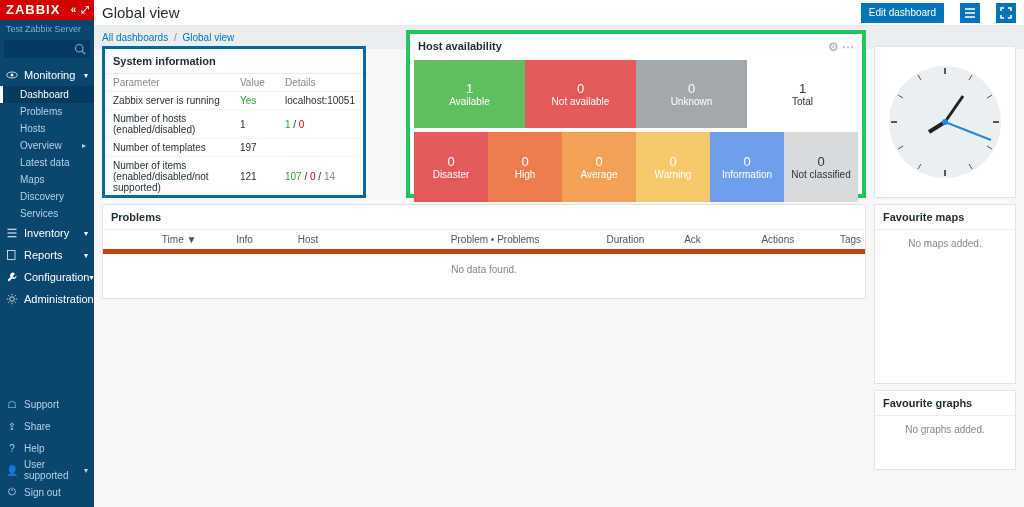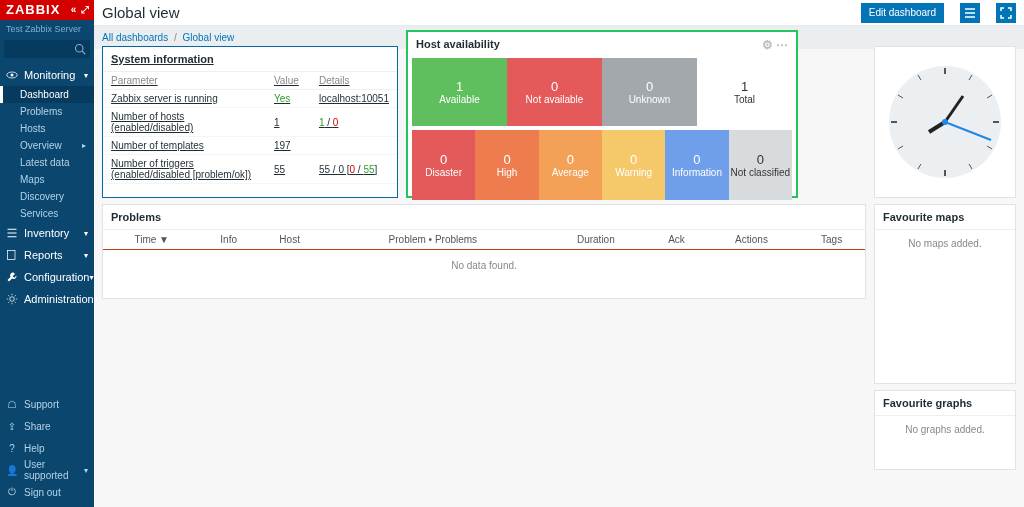--- a/index.html
+++ b/index.html
@@ -30,46 +30,46 @@
 .btn-edit { background:#0275b8; color:#fff; border:none; padding:3px 8px; font-size:10px; cursor:pointer; }
 .btn-square { width:20px; height:20px; background:#0275b8; color:#fff; display:flex; align-items:center; justify-content:center; cursor:pointer; }
 
 .breadcrumb { padding:6px 8px; font-size:10px; background:#ebeef0; }
 .breadcrumb a { color:#0275b8; text-decoration:none; }
 .breadcrumb .sep { color:#888; margin:0 3px; }
 
 .grid { position:absolute; top:46px; left:8px; right:8px; bottom:8px; }
 
 
-.panel-sysinfo { position:absolute; left:0; top:0; width:296px; height:152px; background:#fff; border:1px solid #0369a1; overflow:hidden;text-decoration:underline; }
+.panel-sysinfo { position:absolute; left:0; top:0; width:264px; height:152px; background:#fff; border:3px solid #0369a1; overflow:hidden; }
 .panel-head { font-weight:bold; font-size:11px; padding:6px 8px; border-bottom:1px solid #eee; }
 .sys-table { width:100%; border-collapse:collapse; font-size:10px; }
 .sys-table th { text-align:left; color:#888; font-weight:normal; padding:3px 8px; border-bottom:1px solid #f0f0f0;margin-top:15px; }
 .sys-table td { padding:3px 8px; border-bottom:1px solid #f5f5f5; }
 .v-green { color:#2e9e2e; }
 .v-red { color:#d40000; }
 .v-grey { color:#888; }
 
 
-.panel-hostavail { position:absolute; left:304px; top:-16px; width:392px; height:168px; background:#fff; border:2px solid #22c55e; padding:4px; }
+.panel-hostavail { position:absolute; left:304px; top:-16px; width:460px; height:168px; background:#fff; border:4px solid #22c55e; padding:4px; }
 .ha-title { font-size:11px; font-weight:bold; padding:2px 4px 6px; display:flex; }
 .ha-title-icons { margin-left:auto; color:#bbb; font-size:12px; }
 .ha-row1 { display:flex; height:68px; }
 .ha-row2 { display:flex; height:70px; margin-top:4px; }
 .ha-cell { flex:1; display:flex; flex-direction:column; align-items:center; justify-content:center; color:#fff; font-size:10px; }
 .ha-cell .num { font-size:13px; }
 .ha-cell.total { background:#fff; color:#333; }
 
 
 .panel-clock { position:absolute; left:772px; top:0; width:142px; height:152px; background:#fff; border:1px solid #dfe4e7; display:flex; align-items:center; justify-content:center; }
 
 
 .panel-problems { position:absolute; left:0; top:158px; width:764px; background:#fff; border:1px solid #dfe4e7; height:95px; }
 .prob-table { width:100%; border-collapse:collapse; font-size:10px; }
-.prob-table th { text-align:center; color:#555; font-weight:normal; padding:4px; border-bottom:1px solid #c2410c; }
+.prob-table th { text-align:right; color:#555; font-weight:normal; padding:4px; border-bottom:5px solid #c2410c; }
 .nodata { text-align:center; padding:10px; color:#888; font-size:10px; }
 
 
 .panel-favmaps { position:absolute; left:772px; top:158px; width:142px; background:#fff; border:1px solid #dfe4e7; height:180px; }
 .panel-favgraphs { position:absolute; left:772px; top:344px; width:142px; background:#fff; border:1px solid #dfe4e7; height:80px; }
 .fav-empty { text-align:center; padding:8px; color:#888; font-size:10px; }
 </style>
 </head>
 <body>
 
@@ -202,20 +202,25 @@
             </tr>
             <tr>
               <td>Number of hosts (enabled/disabled)</td>
               <td>1</td>
               <td><span class="v-green">1</span> / <span class="v-red">0</span></td>
             </tr>
             <tr>
               <td>Number of templates</td>
               <td>197</td>
               <td></td>
+            </tr>
+            <tr>
+              <td>Number of items (enabled/disabled/not supported)</td>
+              <td>121</td>
+              <td><span class="v-green">107</span> / <span class="v-red">0</span> / <span class="v-grey">14</span></td>
             </tr>
             <tr>
               <td>Number of triggers (enabled/disabled [problem/ok])</td>
               <td>55</td>
               <td>55 / 0 [<span class="v-red">0</span> / <span class="v-green">55</span>]</td>
             </tr>
           </tbody>
       </table>
     </div>
 

